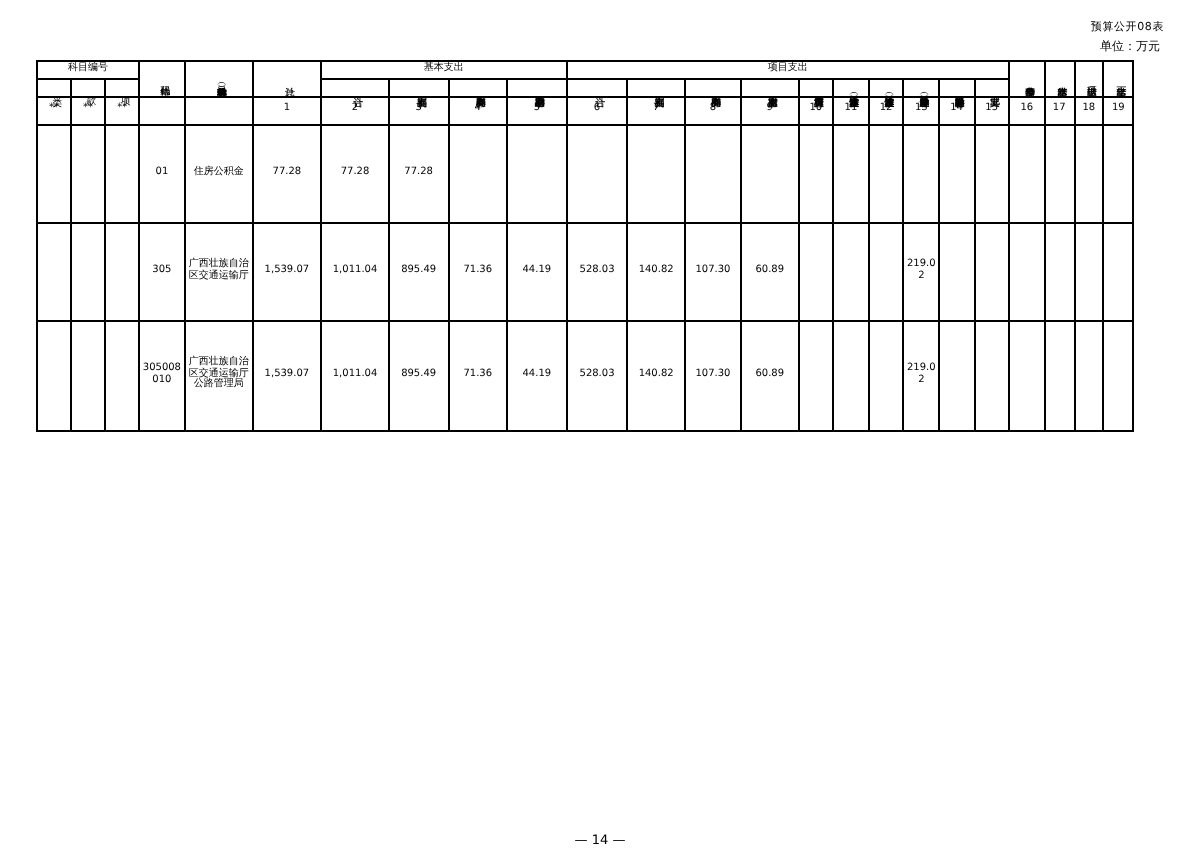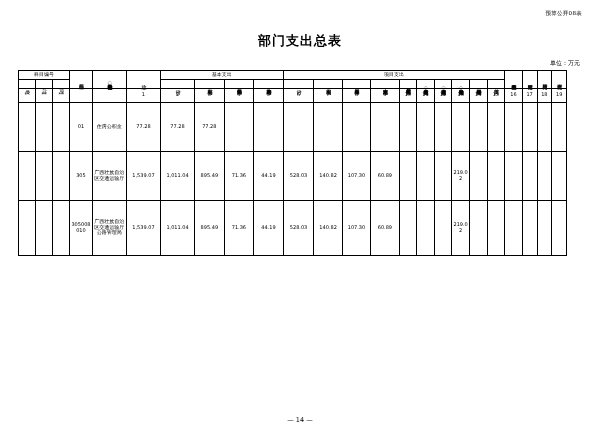--- a/index.html
+++ b/index.html
@@ -74,21 +74,20 @@
     font-size:6.5px;
   }
 </style>
 </head>
 <body>
 
 <div class="page">
 
   <div class="corner-tag">预算公开08表</div>
 
-  <div class="doc-title">部门支出总表</div>
 
   <div class="unit-line">单位：万元</div>
 
   <table class="main">
     <colgroup>
       <col style="width:3.0%">
       <col style="width:3.0%">
       <col style="width:3.0%">
       <col style="width:4.0%">
       <col style="width:6.0%">

